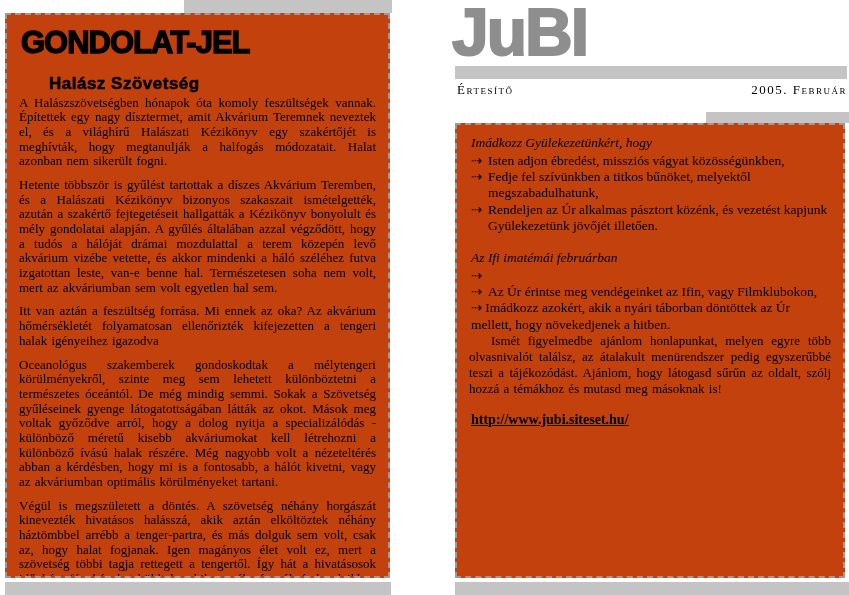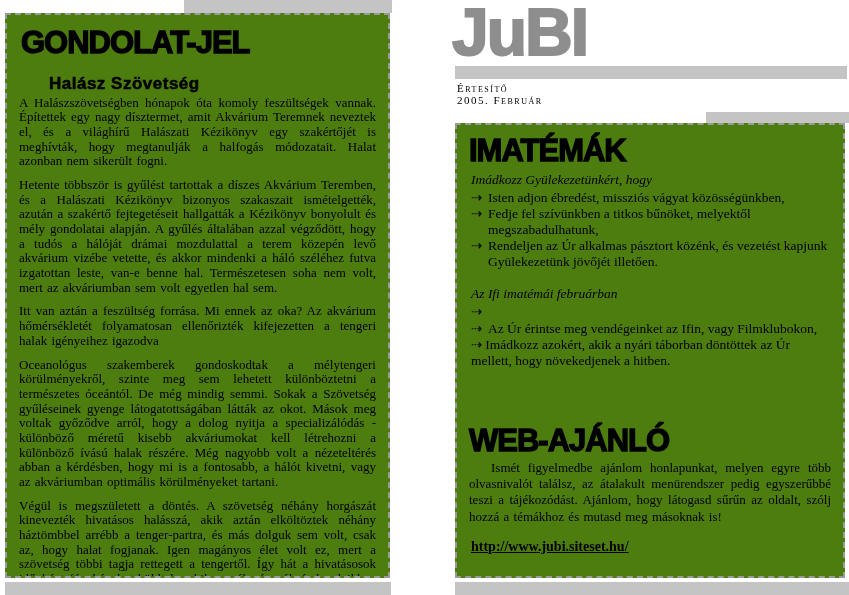--- a/index.html
+++ b/index.html
@@ -13,21 +13,21 @@
   .graybar { position: absolute; background: #c4c4c4; }
   #bar-top-left   { left: 184px; top: 0;     width: 208px; height: 13px; }
   #bar-bottom-left{ left: 5px;   top: 582px; width: 386px; height: 13px; }
   #bar-mid-right  { left: 706px; top: 112px; width: 143px; height: 11px; }
   #bar-bottom-right{ left: 455px; top: 582px; width: 394px; height: 13px; }
   #bar-logo-band  { left: 455px; top: 66px;  width: 392px; height: 13px; }
 
   .dashed-box {
     position: absolute;
     border: 2px dashed #9a9a9a;
-    background: #4d7c0f;
+    background: #c2410c;
     overflow: hidden;
   }
   #left-box  { left: 5px;   top: 13px;  width: 385px; height: 565px; padding: 6px 12px 4px 12px; }
   #right-box { left: 455px; top: 123px; width: 390px; height: 455px; padding: 8px 12px 4px 12px; }
 
   .big-heading {
     font-family: "Liberation Sans", sans-serif;
     font-weight: bold;
     font-size: 31px;
     letter-spacing: -1px;
@@ -76,23 +76,22 @@
     letter-spacing: 0px;
     -webkit-text-stroke: 1.1px #000;
     text-align: left;
     z-index: 2;
   }
   #masthead-row {
     position: absolute; left: 2px; top: 82px; width: 390px;
     display: flex; justify-content: space-between;
     font-family: "Liberation Serif", serif;
     font-variant: small-caps;
-    font-size: 11px;
+    font-size: 13px;
     letter-spacing: 1.5px;
-    flex-direction: column;
   }
 
   
   .italic-sub {
     font-style: italic;
     font-size: 13.5px;
     margin: 2px 0 2px 2px;
   }
   .arrow-list { list-style: none; margin: 0 0 0 2px; }
   .arrow-list li { display: flex; font-size: 13.5px; line-height: 1.2; }
@@ -143,21 +142,20 @@
   <div class="graybar" id="bar-logo-band" style="left:0; top:66px;"></div>
   <div id="logo-text">JuBI</div>
   <div id="masthead-row">
     <span>Értesítő</span>
     <span>2005. Február</span>
   </div>
 </div>
 
 <div class="dashed-box" id="right-box">
 
-  <div class="big-heading" id="imatemak-title">IMATÉMÁK</div>
 
   <div class="italic-sub">Imádkozz Gyülekezetünkért, hogy</div>
   <ul class="arrow-list">
     <li>
       <span class="arr">⇢</span>
       <span>Isten adjon ébredést, missziós vágyat közösségünkben,</span>
     </li>
     <li>
       <span class="arr">⇢</span>
       <span>Fedje fel szívünkben a titkos bűnöket, melyektől megszabadulhatunk,</span>
@@ -177,17 +175,16 @@
     </li>
     <li>
       <span class="arr">⇢</span>
       <span>Az Úr érintse meg vendégeinket az Ifin, vagy Filmklubokon,</span>
     </li>
   </ul>
   <div class="no-hang">
     <span class="arr">⇢</span><span>Imádkozz azokért, akik a nyári táborban döntöttek az Úr mellett, hogy növekedjenek a hitben.</span>
   </div>
 
-  <div class="big-heading" id="web-title">WEB-AJÁNLÓ</div>
   <p class="body-text" id="web-body">Ismét figyelmedbe ajánlom honlapunkat, melyen egyre több olvasnivalót találsz, az átalakult menürendszer pedig egyszerűbbé teszi a tájékozódást. Ajánlom, hogy látogasd sűrűn az oldalt, szólj hozzá a témákhoz és mutasd meg másoknak is!</p>
   <a href="#" id="web-link">http://www.jubi.siteset.hu/</a>
   
 </div>
 
 </body></html>

